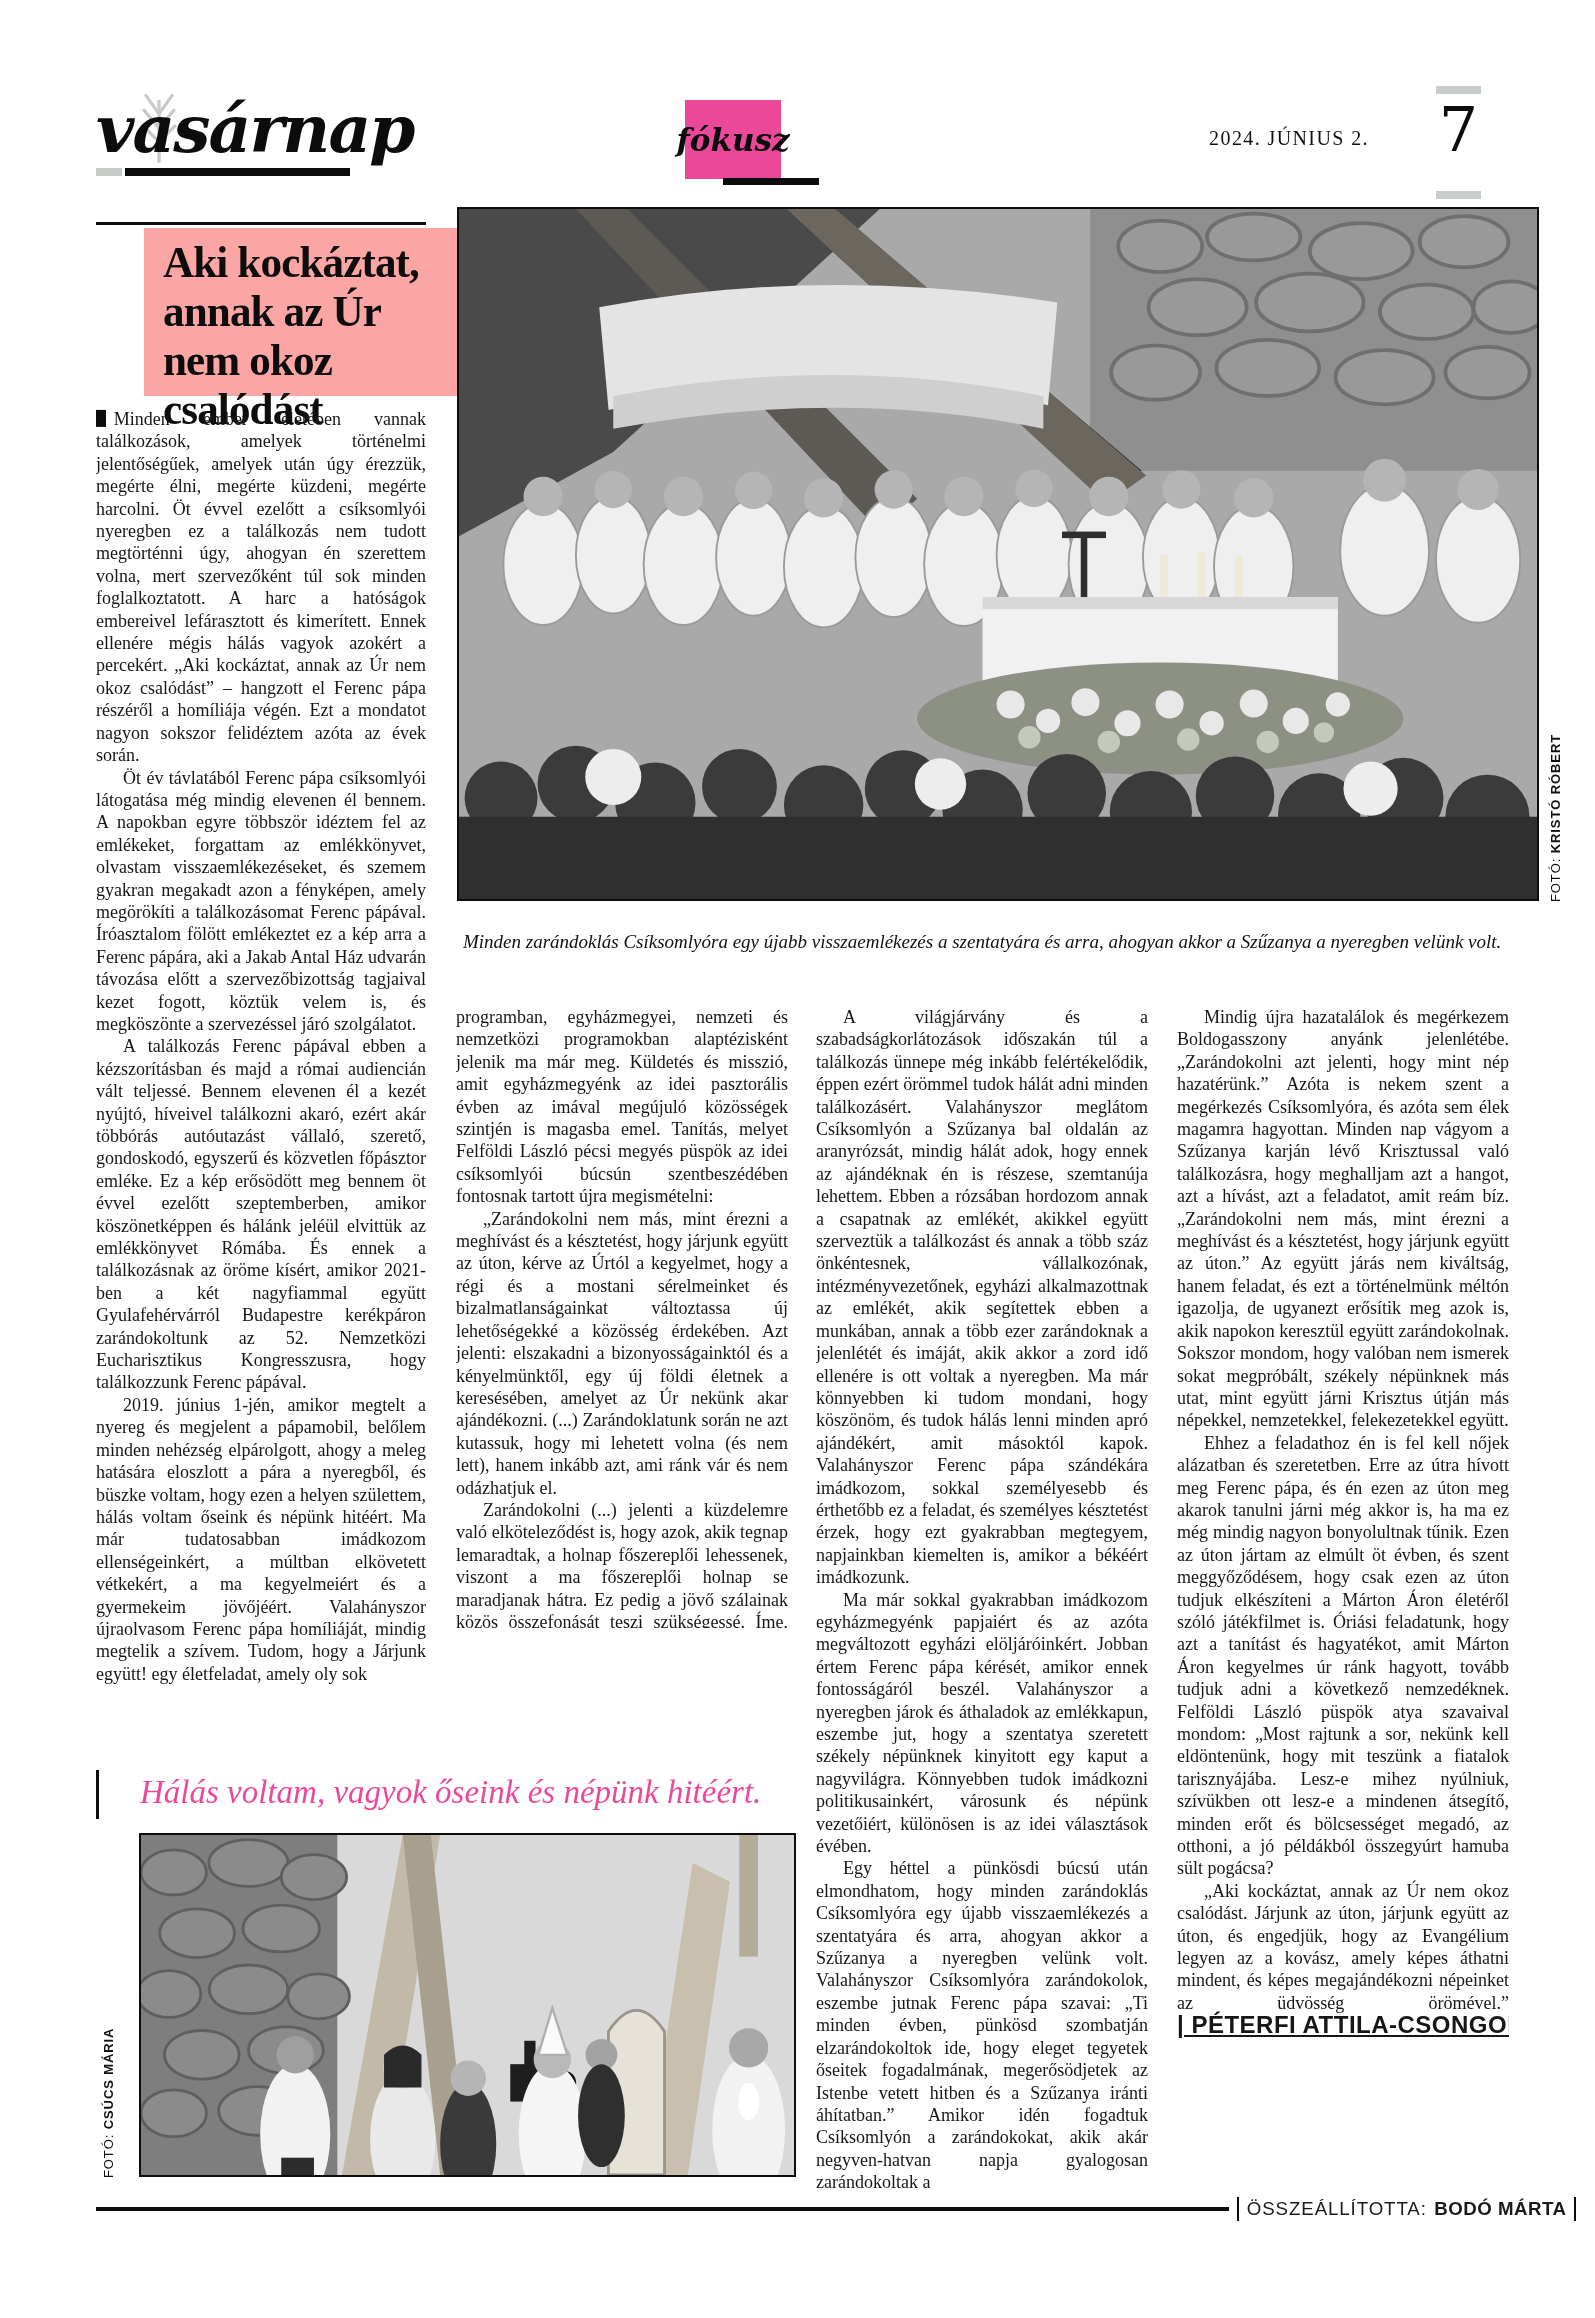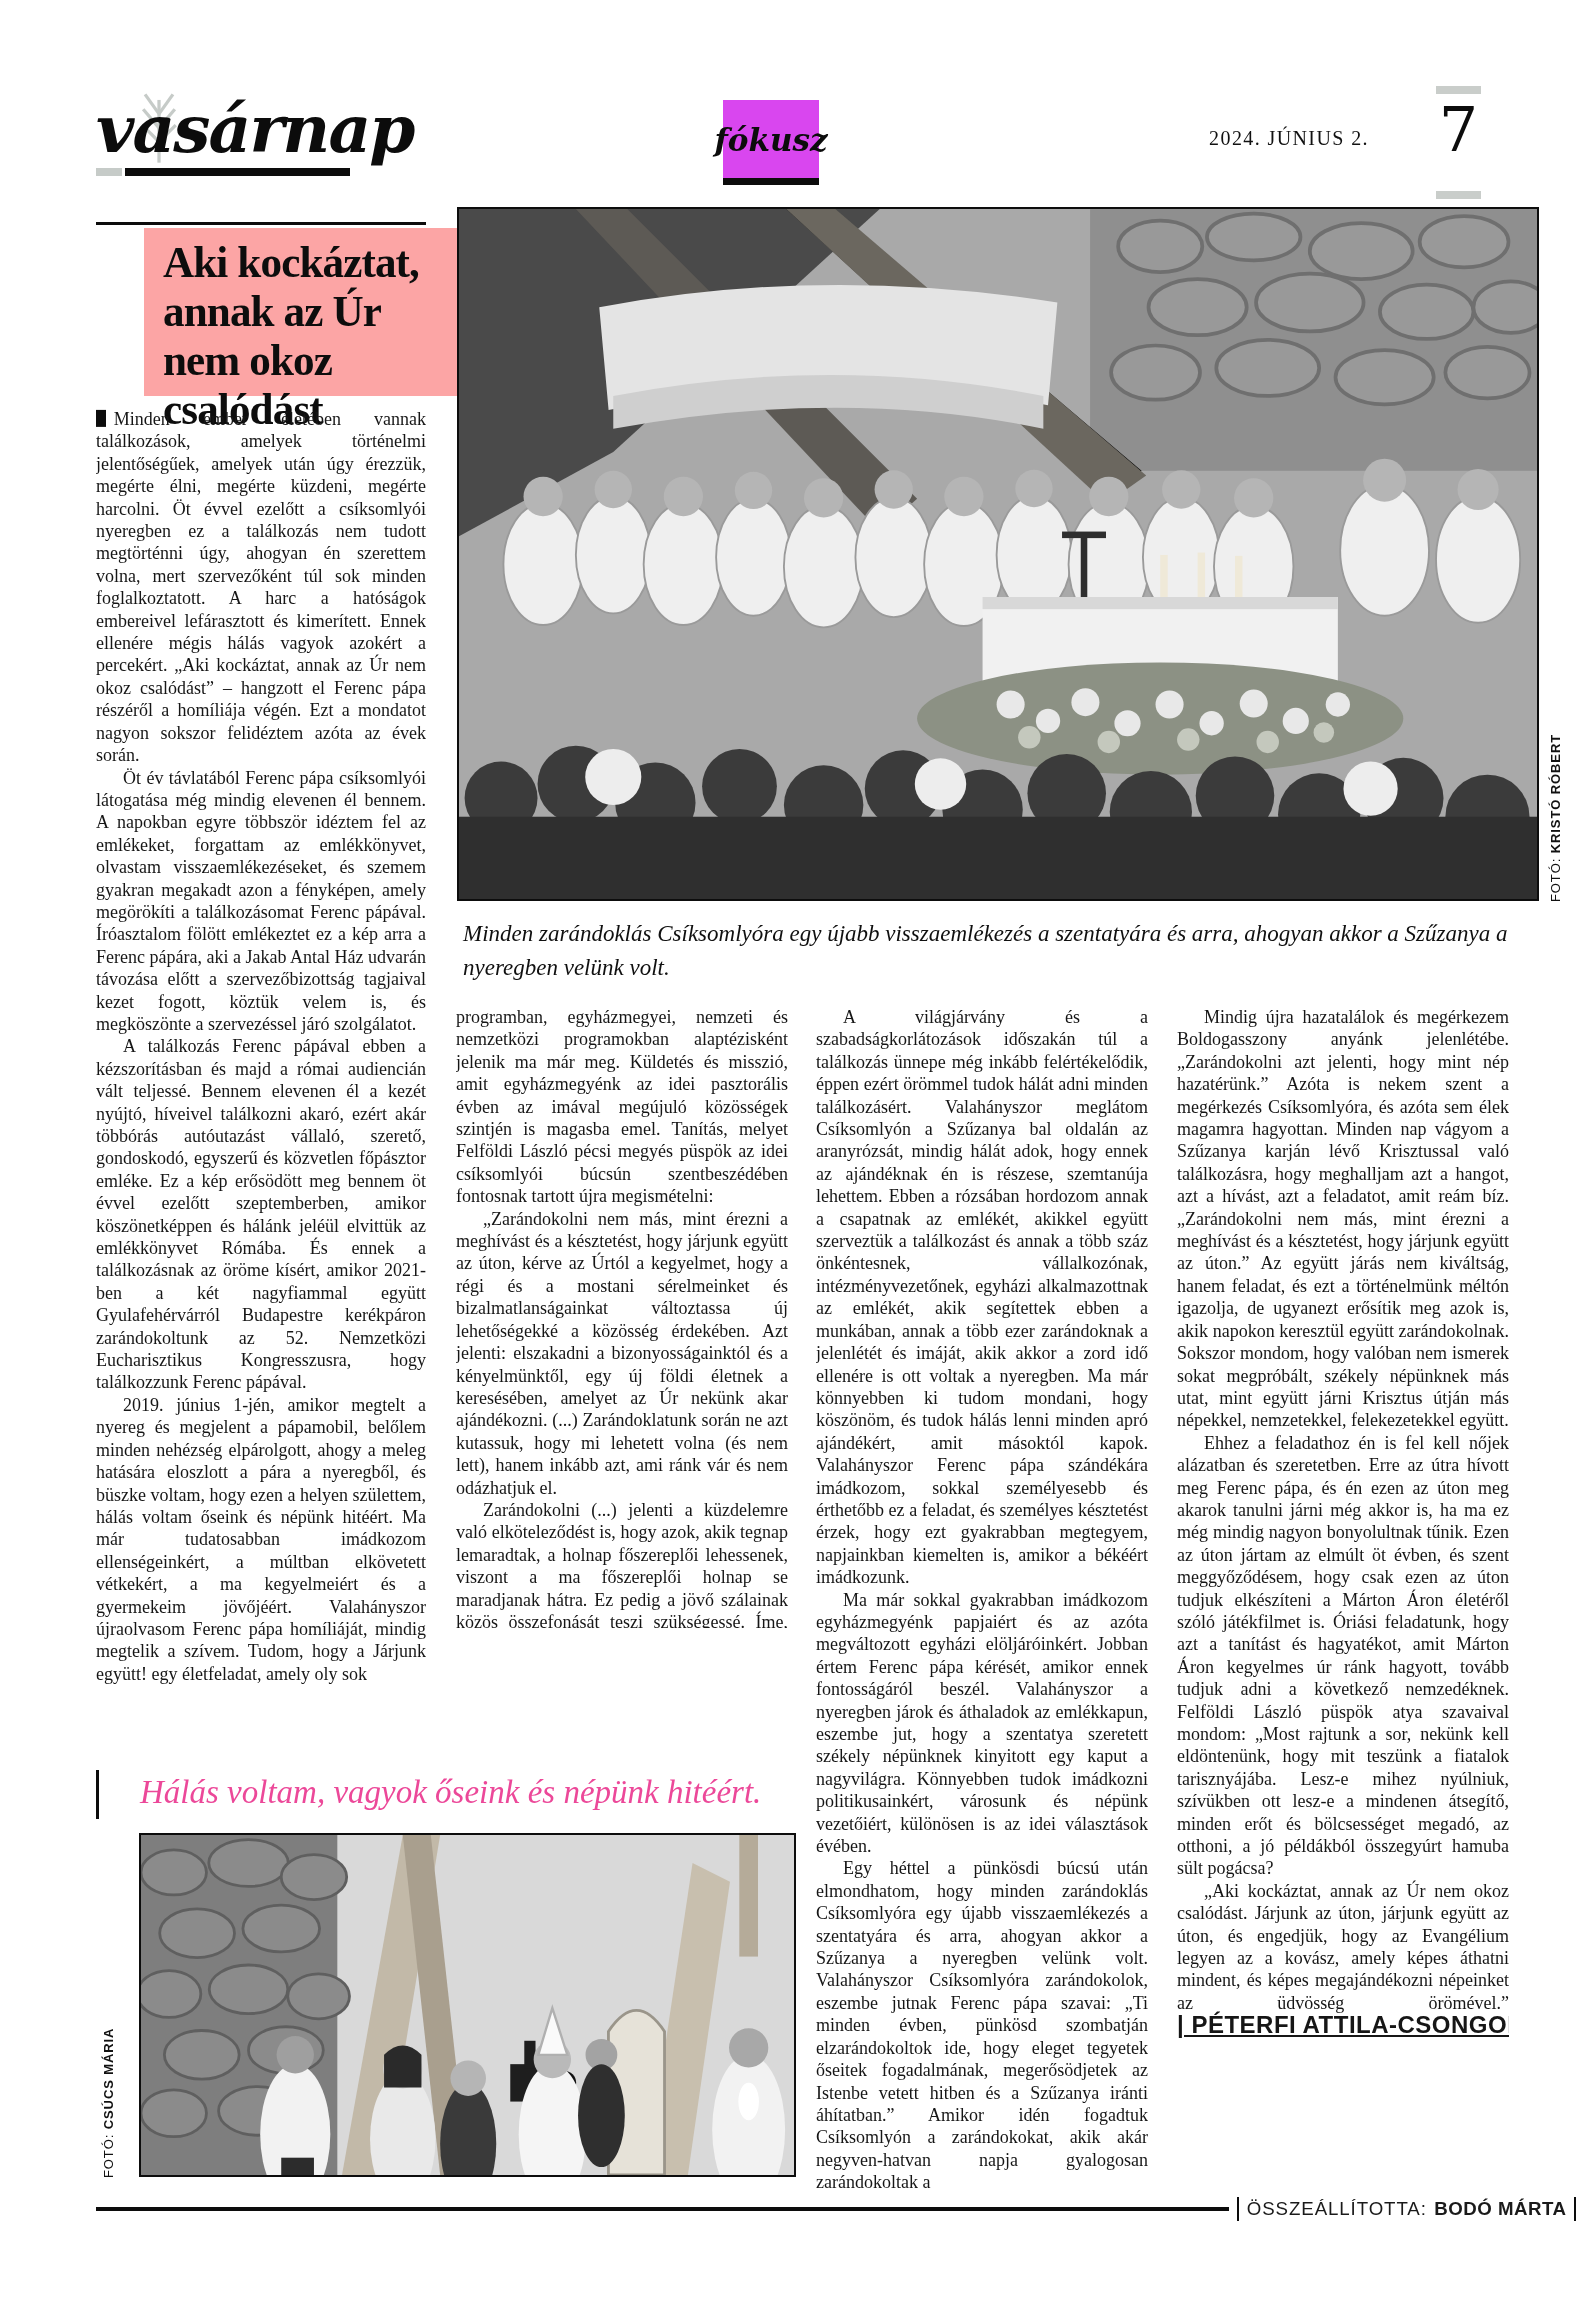--- a/index.html
+++ b/index.html
@@ -7,21 +7,21 @@
         font-family:"Liberation Serif",serif;color:#1a1a1a;}
 
   
   .logo-wrap{position:absolute;left:96px;top:86px;width:262px;height:98px;}
   .wheat{position:absolute;left:35px;top:0px;}
   .logo-text{position:absolute;left:0px;top:3.7px;font-family:"DejaVu Serif",serif;
              font-style:italic;font-weight:700;font-size:66px;letter-spacing:-1.9px;color:#0c0c0c;}
   .logo-bar{position:absolute;left:29px;top:82px;width:225px;height:8px;background:#0c0c0c;}
   .logo-bar-gray{position:absolute;left:0px;top:82px;width:26px;height:8px;background:#c6cbc8;}
 
-  .fokusz-box{position:absolute;left:723px;top:100px;width:96px;height:79px;background:#d946ef;
+  .fokusz-box{position:absolute;left:685px;top:100px;width:96px;height:79px;background:#ec4899;
               display:flex;align-items:center;justify-content:center;}
   .fokusz-text{font-family:"DejaVu Serif",serif;font-style:italic;font-weight:700;
                font-size:31px;color:#0c0c0c;}
   .fokusz-bar{position:absolute;left:723px;top:178px;width:96px;height:7px;background:#0c0c0c;}
 
   .issue-date{position:absolute;left:1196px;top:127px;width:173px;text-align:right;
               font-size:20px;letter-spacing:1.4px;color:#111;}
   .page-number{position:absolute;left:1433px;top:99px;width:51px;text-align:center;
                font-family:"DejaVu Serif",serif;font-size:62px;color:#0c0c0c;line-height:1;}
   .pn-bar{position:absolute;left:1436px;width:45px;height:8px;background:#c9cdca;}
@@ -54,21 +54,21 @@
   #bottomPhoto{left:139px;top:1833px;width:653px;height:340px;}
   .vcredit{position:absolute;font-family:"Liberation Sans",sans-serif;font-size:13px;
            letter-spacing:0.9px;color:#111;writing-mode:vertical-rl;transform:rotate(180deg);
            white-space:nowrap;}
   .vcredit b{font-weight:700;}
   #topCredit{left:1548px;top:491px;height:411px;}
   #bottomCredit{left:101px;top:1954px;height:224px;}
 
   
   .lead{position:absolute;left:463px;top:917px;width:1066px;
-        font-style:italic;font-size:23px;line-height:34px;color:#101010;}
+        font-style:italic;font-size:19px;line-height:49px;color:#101010;}
   .pullquote-bar{position:absolute;left:96px;top:1770px;width:3.3px;height:49px;background:#0c0c0c;}
   .pullquote{position:absolute;left:140px;top:1774px;width:701px;
              font-style:italic;font-size:33px;color:#ec4899;}
 
   
   .footer-rule{position:absolute;left:96px;top:2207px;width:1414px;height:3.7px;background:#0c0c0c;}
   .footer-label{position:absolute;left:1229px;top:2190px;background:#ffffff;padding:0 8.4px;
                 font-family:"Liberation Sans",sans-serif;font-size:18.7px;letter-spacing:0.9px;
                 display:flex;align-items:center;gap:7.5px;height:37px;}
   .footer-label b{font-weight:700;letter-spacing:0.5px;}

